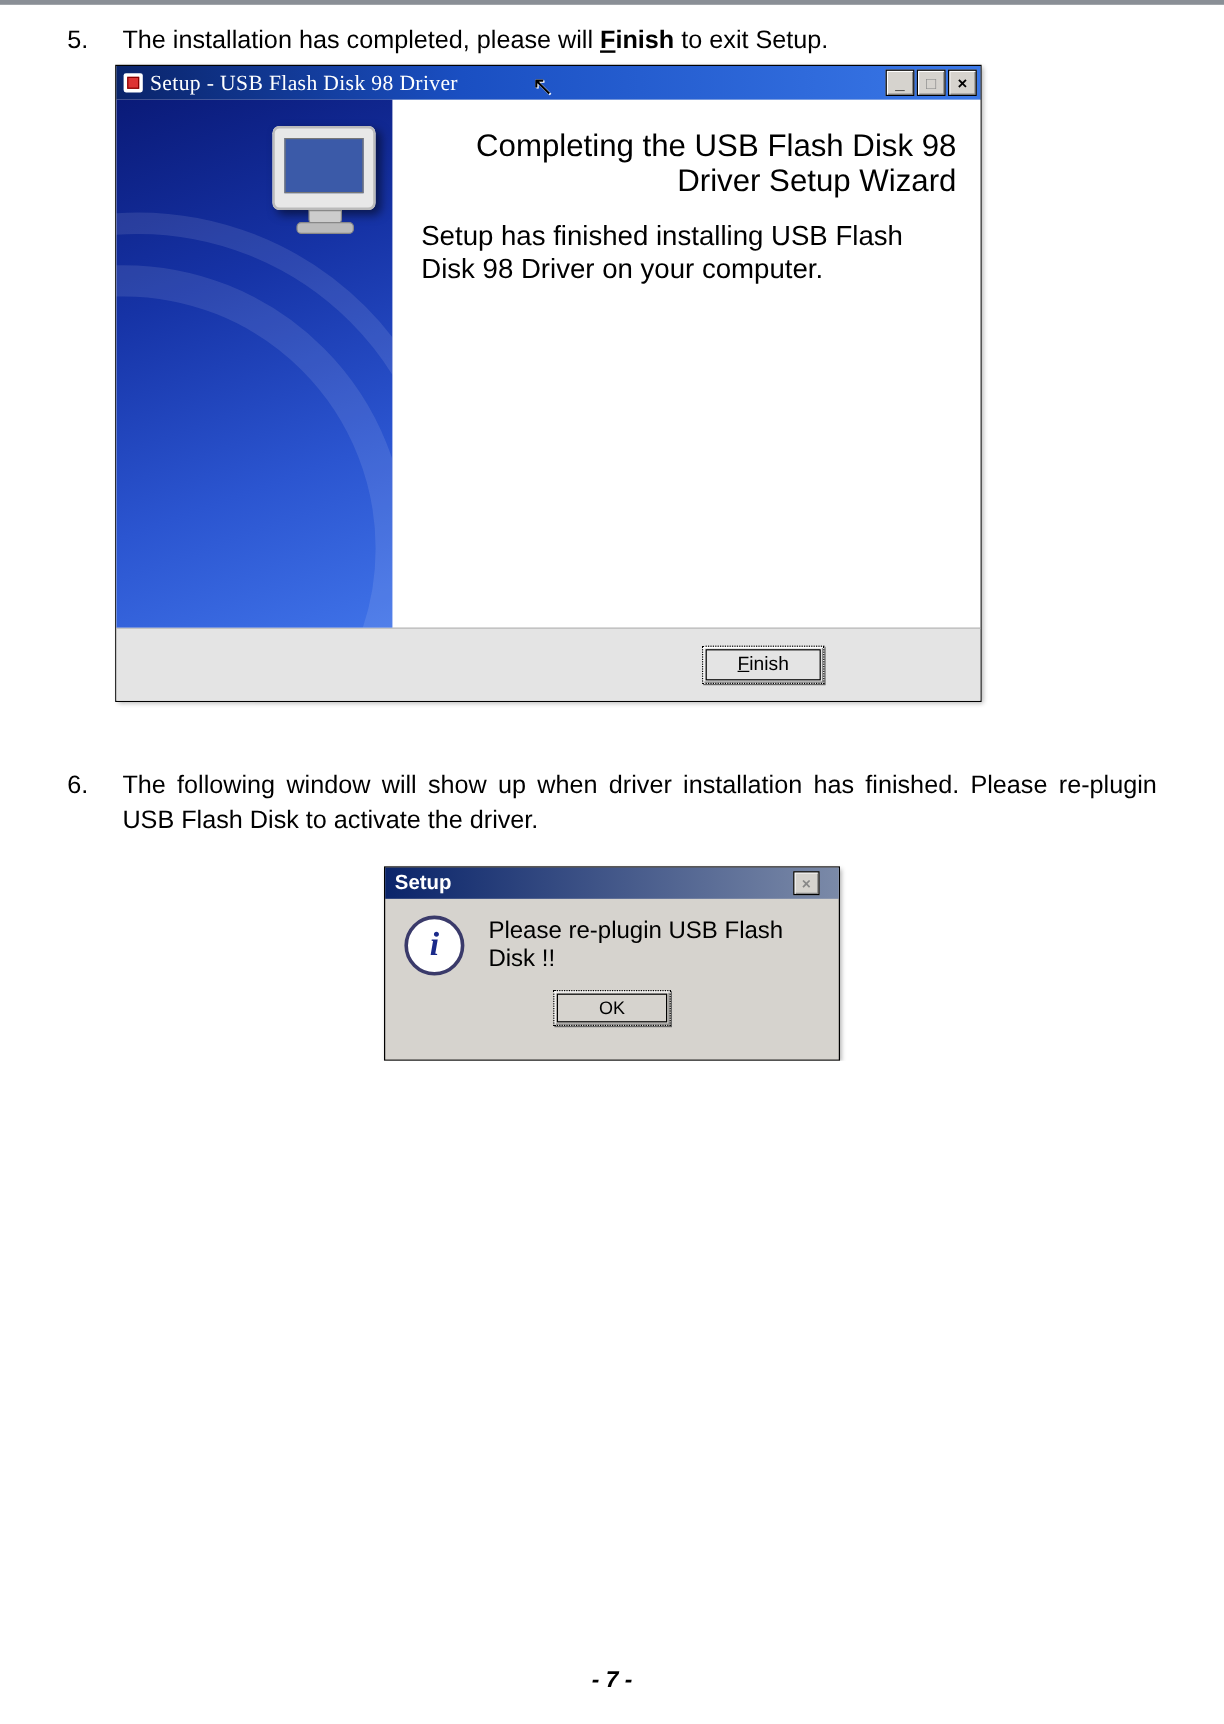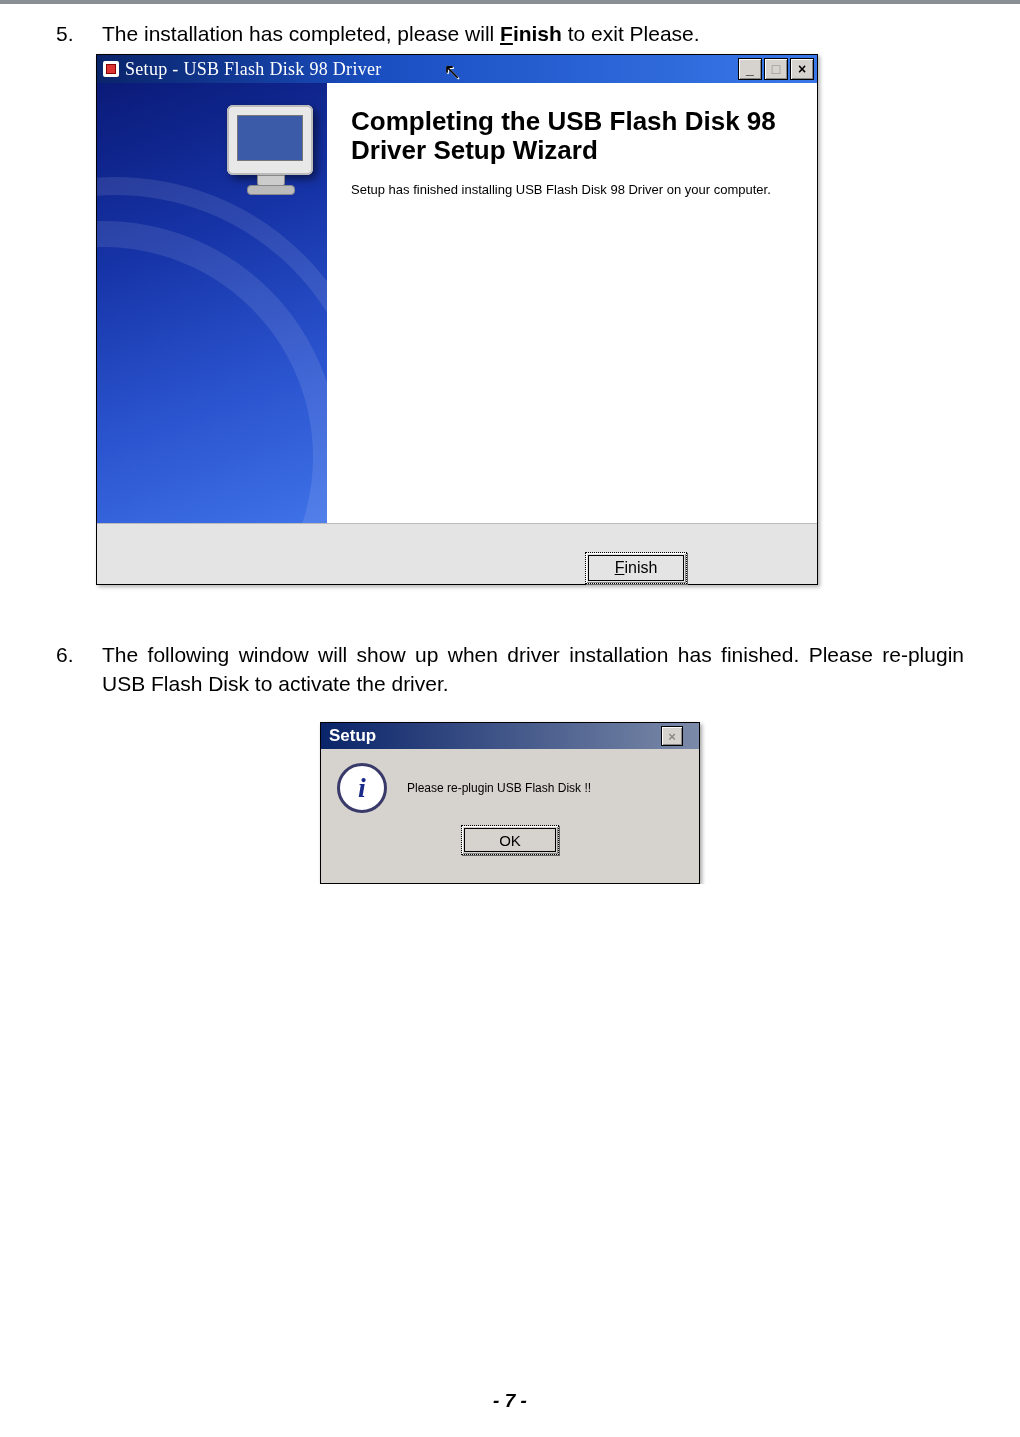--- a/index.html
+++ b/index.html
@@ -143,37 +143,38 @@
     width:46px; height:8px; background:#bbb; border:1px solid #888;
     border-radius:4px;
   }
   .wiz-main {
     flex: 1;
     padding: 20px 20px 10px 24px;
     color: #000;
   }
   .wiz-main h2 {
     font-family: Tahoma, Arial, sans-serif;
-    font-weight: bold;
+    font-weight: normal;
     font-size: 26px;
     line-height: 1.12;
     margin: 4px 0 16px 0;
+    text-align: right;
   }
   .wiz-main p {
-    font-size: 13px;
+    font-size: 23px;
     margin: 0 0 18px 0;
     line-height: 1.22;
   }
   .wiz-footer {
     height: 60px;
     background: #e4e4e4;
     border-top: 1px solid #bbb;
     display: flex;
     justify-content: flex-end;
-    align-items: flex-end;
+    align-items: center;
     padding-right: 130px;
   }
   .btn98 {
     width: 100px; height: 30px;
     background: #e4e4e4;
     border: 1px dotted #000;
     outline: 1px solid #000;
     outline-offset: -4px;
     box-shadow: inset 1px 1px 0 #fff, inset -1px -1px 0 #888, 1px 1px 0 #666;
     font-family: Tahoma, Arial, sans-serif;
@@ -220,21 +221,21 @@
     border-radius:50%;
     border:3px solid #3a3a6a;
     background:#fff;
     display:flex; align-items:center; justify-content:center;
     font-family: Georgia, serif;
     font-weight:bold; font-style:italic;
     font-size:28px; color:#1a2a8a;
     margin-right:20px;
     flex-shrink:0;
   }
-  .msgtxt { font-size: 12px; }
+  .msgtxt { font-size: 20px; }
   .msgfoot {
     display:flex; justify-content:center;
     padding: 2px 0 28px 0;
   }
   .okbtn {
     width: 96px; height: 28px;
     background:#d6d3ce;
     border:1px dotted #000;
     outline:1px solid #000; outline-offset:-4px;
     box-shadow: inset 1px 1px 0 #fff, inset -1px -1px 0 #888, 1px 1px 0 #666;
@@ -256,21 +257,21 @@
 </head>
 <body>
 
 <div class="topbar"></div>
 
 <div class="page">
 
   <div class="step">
     <div class="num">5.</div>
     <div class="txt">
-      <span>The installation has completed, please will </span><b><span class="underln">F</span><span>inish</span></b><span> to exit Please.</span>
+      <span>The installation has completed, please will </span><b><span class="underln">F</span><span>inish</span></b><span> to exit Setup.</span>
     </div>
   </div>
 
   <div class="wiz-wrap">
     <div class="wiz">
       <div class="titlebar">
         <span class="icon16"></span>
         <span class="ttl">Setup - USB Flash Disk 98 Driver</span>
         <span class="cursor">↖</span>
         <div class="winbtns">

